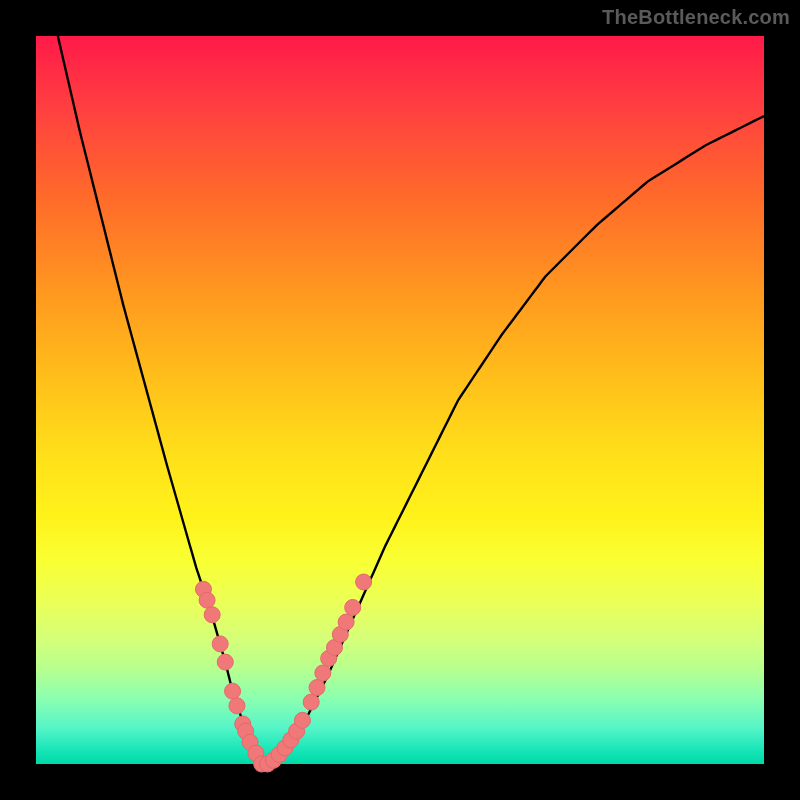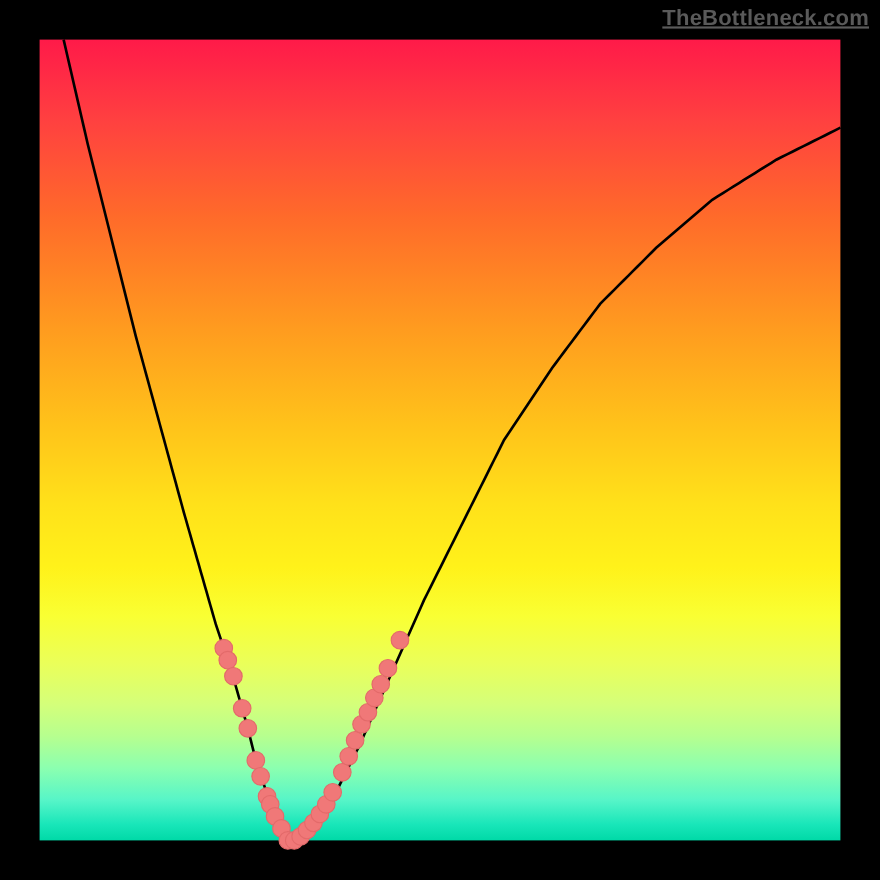--- a/index.html
+++ b/index.html
@@ -53,21 +53,20 @@
   }
   .watermark {
     position: absolute;
     top: 6px;
     right: 10px;
     color: #5a5a5a;
     font-size: 20px;
     font-weight: 600;
     letter-spacing: 0.2px;
     user-select: none;
-    text-decoration: underline;
   }
 </style>
 </head>
 <body>
 
 <div class="frame">
   <div class="plot-area"></div>
 
   <svg class="overlay" viewBox="0 0 728 728">
     <path id="curve-left" fill="none" stroke-width="2.4" d="M21.84 0.00 L23.66 7.89 L25.48 15.77 L27.30 23.66 L29.12 31.55 L30.94 39.43 L32.76 47.32 L34.58 55.21 L36.40 63.09 L38.22 70.98 L40.04 78.87 L41.86 86.75 L43.68 94.64 L45.50 101.92 L47.32 109.20 L49.14 116.48 L50.96 123.76 L52.78 131.04 L54.60 138.32 L56.42 145.60 L58.24 152.88 L60.06 160.16 L61.88 167.44 L63.70 174.72 L65.52 182.00 L67.34 189.28 L69.16 196.56 L70.98 203.84 L72.80 211.12 L74.62 218.40 L76.44 225.68 L78.26 232.96 L80.08 240.24 L81.90 247.52 L83.72 254.80 L85.54 262.08 L87.36 269.36 L89.18 276.03 L91.00 282.71 L92.82 289.38 L94.64 296.05 L96.46 302.73 L98.28 309.40 L100.10 316.07 L101.92 322.75 L103.74 329.42 L105.56 336.09 L107.38 342.77 L109.20 349.44 L111.02 356.11 L112.84 362.79 L114.66 369.46 L116.48 376.13 L118.30 382.81 L120.12 389.48 L121.94 396.15 L123.76 402.83 L125.58 409.50 L127.40 416.17 L129.22 422.85 L131.04 429.52 L132.25 433.77 L133.47 438.01 L134.68 442.26 L135.89 446.51 L137.11 450.75 L138.32 455.00 L139.53 459.25 L140.75 463.49 L141.96 467.74 L143.17 471.99 L144.39 476.23 L145.60 480.48 L146.81 484.73 L148.03 488.97 L149.24 493.22 L150.45 497.47 L151.67 501.71 L152.88 505.96 L154.09 510.21 L155.31 514.45 L156.52 518.70 L157.73 522.95 L158.95 527.19 L160.16 531.44 L161.37 535.08 L162.59 538.72 L163.80 542.36 L165.01 546.00 L166.23 549.64 L167.44 553.28 L168.65 556.92 L169.87 560.56 L171.08 564.20 L172.29 567.84 L173.51 571.48 L174.72 575.12 L175.93 579.37 L177.15 583.61 L178.36 587.86 L179.57 592.11 L180.79 596.35 L182.00 600.60 L183.21 604.85 L184.43 609.09 L185.64 613.34 L186.85 617.59 L188.07 621.83 L189.28 626.08 L189.89 628.51 L190.49 630.93 L191.10 633.36 L191.71 635.79 L192.31 638.21 L192.92 640.64 L193.53 643.07 L194.13 645.49 L194.74 647.92 L195.35 650.35 L195.95 652.77 L196.56 655.20 L197.17 657.02 L197.77 658.84 L198.38 660.66 L198.99 662.48 L199.59 664.30 L200.20 666.12 L200.81 667.94 L201.41 669.76 L202.02 671.58 L202.63 673.40 L203.23 675.22 L203.84 677.04 L204.45 678.86 L205.05 680.68 L205.66 682.50 L206.27 684.32 L206.87 686.14 L207.48 687.96 L208.09 689.78 L208.69 691.60 L209.30 693.42 L209.91 695.24 L210.51 697.06 L211.12 698.88 L211.73 700.09 L212.33 701.31 L212.94 702.52 L213.55 703.73 L214.15 704.95 L214.76 706.16 L215.37 707.37 L215.97 708.59 L216.58 709.80 L217.19 711.01 L217.79 712.23 L218.40 713.44 L219.01 714.65 L219.61 715.87 L220.22 717.08 L220.83 718.29 L221.43 719.51 L222.04 720.72 L222.65 721.93 L223.25 723.15 L223.86 724.36 L224.47 725.57 L225.07 726.79 L225.68 728.00 " stroke="#000000"></path>

